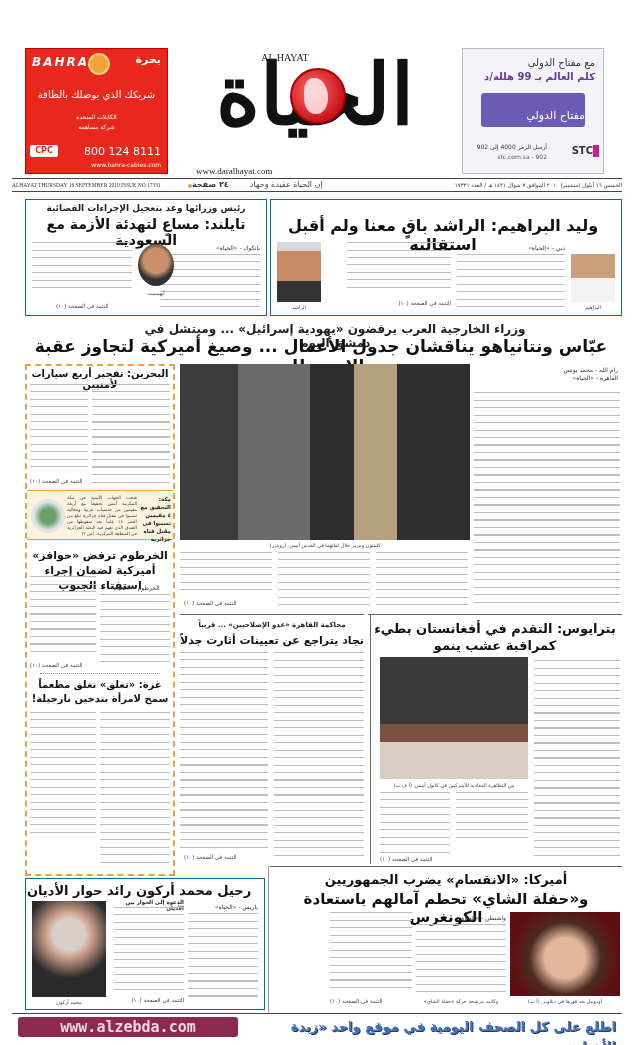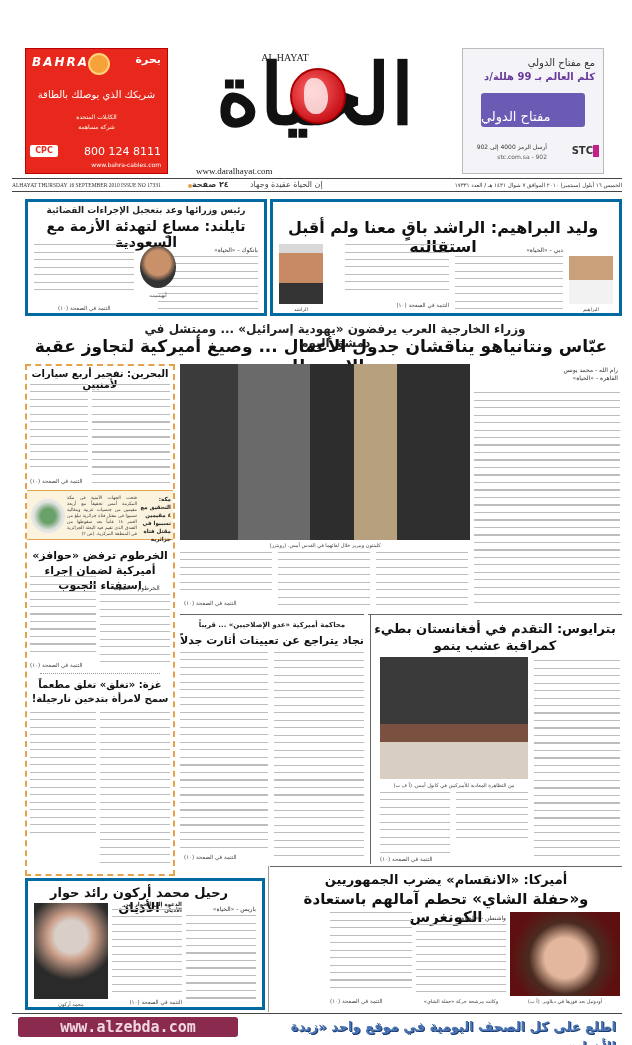--- a/index.html
+++ b/index.html
@@ -22,35 +22,35 @@
   .logo-en { left: 245px; top: 52px; width: 80px; text-align: center; font-family: "Liberation Serif", serif; font-size: 10px; color: #222; }
   .logo-ar { left: 195px; top: 40px; width: 240px; height: 110px; text-align: center; font-family: "DejaVu Serif", serif; font-size: 84px; font-weight: bold; color: #111; line-height: 110px; direction: rtl; }
   .globe { left: 290px; top: 68px; width: 56px; height: 56px; border-radius: 50%; background: radial-gradient(circle at 40% 40%, #ff6b6b, #c9141b 70%); border: 2px solid #a00; }
   .globe::before { content:""; position:absolute; left:12px; top:8px; width:24px; height:36px; border-radius:40% 60% 50% 50%; background:#fff; opacity:0.75; }
   .site-url { left: 196px; top: 166px; font-family: "Liberation Serif", serif; font-size: 9px; color:#222; }
 
   .ad-right { left: 462px; top: 48px; width: 142px; height: 126px; background: #f4f4f8; border: 1px solid #bbb; }
   .ad-right .l1 { position:absolute; right:8px; top:8px; font-size:10px; color:#333; }
   .ad-right .l2 { position:absolute; right:8px; top:22px; font-size:10px; font-weight:bold; color:#6a3a9b; }
   .ad-right .keys { position:absolute; left:18px; top:44px; width:104px; height:34px; background:#6c5bb5; border-radius:3px; }
-  .ad-right .keys span { position:absolute; left:0; right:0; top:16px; text-align:left; font-size:13px; color:#fff; }
+  .ad-right .keys span { position:absolute; left:0; right:0; top:16px; text-align:right; font-size:11px; color:#fff; }
   .ad-right .l3 { position:absolute; right:56px; top:94px; font-size:6px; color:#333; }
   .ad-right .l4 { position:absolute; right:56px; top:104px; font-size:6px; color:#555; }
   .ad-right .stc { position:absolute; right:10px; top:96px; font-size:10px; font-weight:bold; color:#333; }
   .ad-right .stc-mark { position:absolute; right:4px; top:96px; width:6px; height:12px; background:#c2208b; }
 
   .dateline { left: 12px; top: 178px; width: 610px; height: 14px; border-top: 1px solid #444; border-bottom: 1px solid #444; font-size: 5.5px; color:#333; }
   .dateline .en { position:absolute; left:0; top:3px; font-family:"Liberation Serif", serif; }
   .dateline .pages { position:absolute; left:180px; top:1px; font-size:8px; font-weight:bold; }
   .dateline .slogan { position:absolute; left:238px; top:1px; font-size:8px; color:#444; }
   .dateline .ar { position:absolute; right:0; top:3px; }
   .dateline .dot { position:absolute; left:176px; top:5px; width:4px; height:4px; border-radius:50%; background:#e3a24f; }
 
   
-  .box { border: 3px solid #0369a1; }
+  .box { border: 1px solid #0369a1; }
   .kicker { font-size: 9px; font-weight: bold; color:#222; text-align:center; direction: rtl; }
   .headline { font-weight: bold; color:#111; text-align:center; direction: rtl; }
   .byline { font-size: 6px; color:#333; direction: rtl; text-align:right; }
   .body-text { font-size: 5.5px; line-height: 7.5px; color:#444; direction: rtl; text-align: justify; overflow:hidden; }
   .cont { font-size: 5.5px; color:#444; direction: rtl; }
   .caption { font-size: 5px; color:#444; text-align:center; direction: rtl; }
   .photo { background: #888; overflow:hidden; }
 
   .col-lines { background-image: repeating-linear-gradient(to bottom, #bdbdbd 0 1px, transparent 1px 7.5px); }
 
@@ -163,21 +163,21 @@
 <div class="abs" style="left:368px; top:614px; width:254px; border-top:1px solid #666;"></div>
 <div class="abs headline" style="left:368px; top:620px; width:254px; font-size:13px; line-height:17px;">بترايوس: التقدم في أفغانستان بطيء كمراقبة عشب ينمو</div>
 <div class="abs photo" style="left:380px; top:657px; width:148px; height:122px; background:linear-gradient(#3a3a3a 0 55%, #7a5040 55% 70%, #d8cfc2 70%);"></div>
 <div class="abs caption" style="left:380px; top:782px; width:148px;">من التظاهرة المعادية للأميركيين في كابول أمس. (أ ف ب)</div>
 <div class="abs col-lines" style="right:12px; top:660px; width:86px; height:196px;"></div>
 <div class="abs col-lines" style="left:456px; top:792px; width:72px; height:52px;"></div>
 <div class="abs col-lines" style="left:380px; top:792px; width:70px; height:62px;"></div>
 <div class="abs cont" style="left:380px; top:856px;">التتمة في الصفحة (١٠)</div>
 
 <div class="abs" style="left:180px; top:614px; width:184px; border-top:1px solid #666;"></div>
-<div class="abs kicker" style="left:180px; top:621px; width:184px; font-size:7px;">محاكمة أميركية «عدو الإصلاحيين» ... قريباً</div>
+<div class="abs kicker" style="left:180px; top:621px; width:184px; font-size:7px;">محاكمة القاهرة «عدو الإصلاحيين» ... قريباً</div>
 <div class="abs headline" style="left:180px; top:634px; width:184px; font-size:11px;">نجاد يتراجع عن تعيينات أثارت جدلاً</div>
 <div class="abs col-lines" style="left:274px; top:652px; width:90px; height:206px;"></div>
 <div class="abs col-lines" style="left:180px; top:652px; width:88px; height:196px;"></div>
 <div class="abs cont" style="left:184px; top:854px;">التتمة في الصفحة (١٠)</div>
 <div class="abs" style="left:370px; top:614px; height:250px; border-left:1px solid #666;"></div>
 
 <div class="abs box" style="left:25px; top:878px; width:240px; height:132px;">
   <div class="abs headline" style="left:0; right:12px; top:4px; font-size:13px;">رحيل محمد أركون رائد حوار الأديان</div>
   <div class="abs byline" style="right:6px; top:24px;">باريس - «الحياة»</div>
   <div class="abs col-lines" style="right:6px; top:34px; width:70px; height:90px;"></div>

